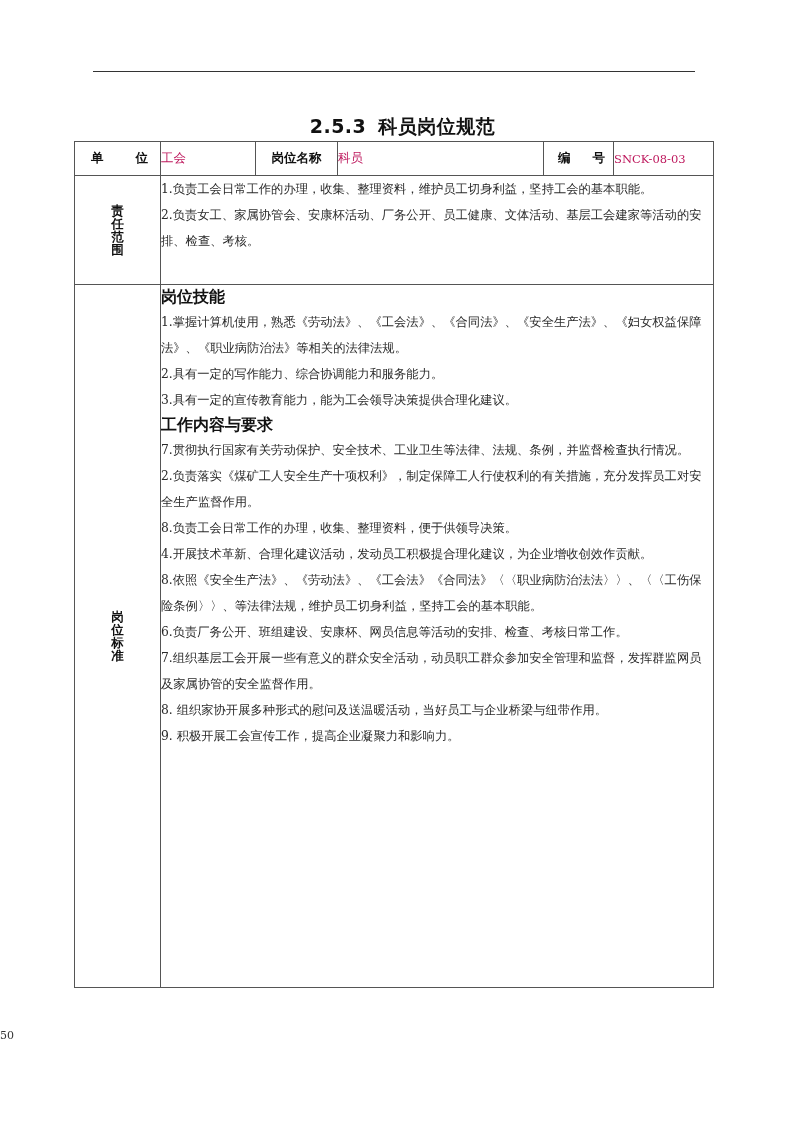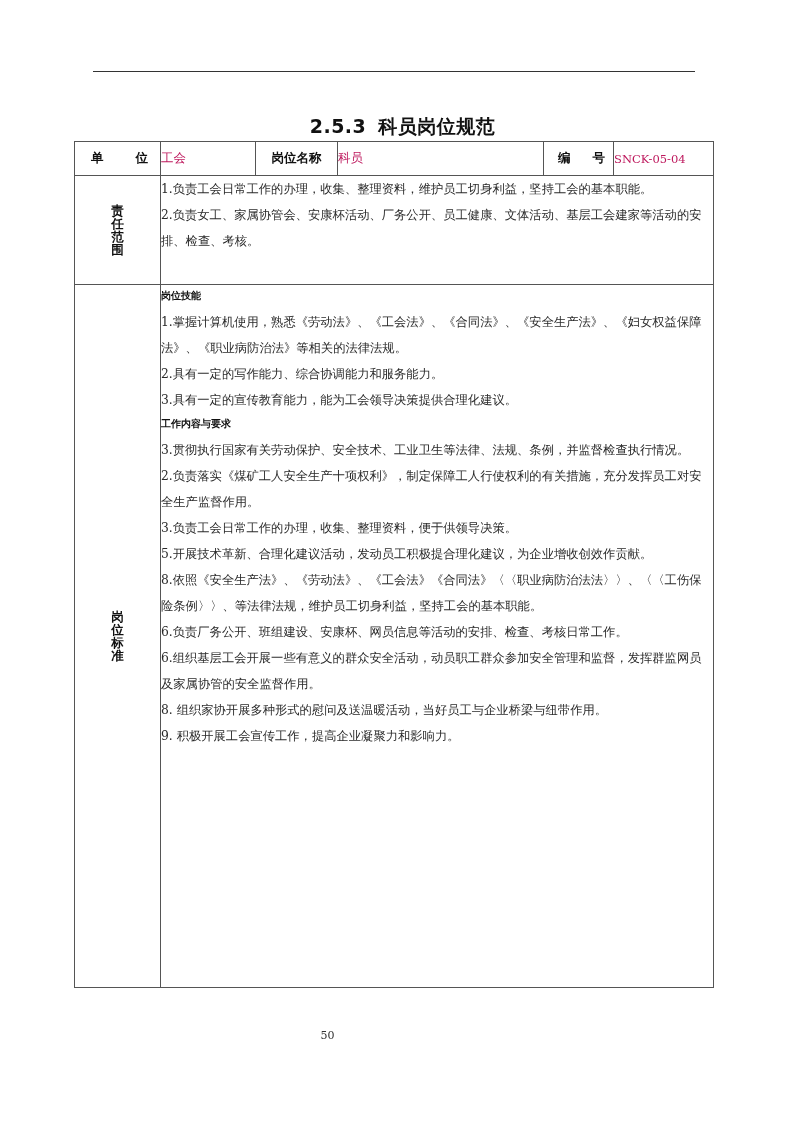--- a/index.html
+++ b/index.html
@@ -17,23 +17,23 @@
     .lbl { font-family: "DejaVu Sans", "Liberation Sans", sans-serif; font-weight: bold;
            font-size: 12.5px; color: #111; }
     .lbl-spread { display: flex; justify-content: space-between; padding: 0 12px 0 16px; }
     .lbl-center { text-align: center; }
     .val { padding-left: 8px; color: #be185d; font-size: 12.5px; }
     .vert { text-align: center; font-family: "DejaVu Sans", "Liberation Sans", sans-serif;
             font-weight: bold; font-size: 12px; line-height: 13px; color: #111; }
     .vert span { display: block; }
     .content { padding: 2px 6px 0 8px; vertical-align: top !important; margin-top: 44px; }
     .para { font-size: 12.3px; line-height: 26px; color: #2a2a2a; margin: 0; }
-    .sub-h { font-family: Liberation Mono, monospace; font-weight: bold;
-             font-size: 10px; line-height: 24px; color: #111; margin: 0; }
-    .page-num { position: absolute; left: 0; width: 655px; top: 1029px; text-align: center;
+    .sub-h { font-family: Liberation Serif, serif; font-weight: bold;
+             font-size: 16px; line-height: 24px; color: #111; margin: 0; }
+    .page-num { position: absolute; left: 0; width: 655px; top: 1029px; text-align: left;
                 font-size: 11px; color: #333; }
   </style>
 </head>
 <body>
 
 <div class="header-rule"></div>
 
 <div class="title">
   <span class="num">2.5.3</span><span>科员岗位规范</span>
 </div>
@@ -57,21 +57,21 @@
     </td>
     <td class="val">工会</td>
     <td class="lbl lbl-center">岗位名称</td>
     <td class="val">科员</td>
     <td>
       <div class="lbl lbl-spread" style="padding:0 8px 0 14px;">
         <span>编</span>
         <span>号</span>
       </div>
     </td>
-    <td class="val" style="font-size:11.5px;">SNCK-05-04</td>
+    <td class="val" style="font-size:11.5px;">SNCK-08-03</td>
   </tr>
   <tr style="height:109px">
     <td class="vert">
       <span>责</span>
       <span>任</span>
       <span>范</span>
       <span>围</span>
     </td>
     <td class="content" colspan="5">
       <p class="para">1.负责工会日常工作的办理，收集、整理资料，维护员工切身利益，坚持工会的基本职能。</p>
@@ -84,27 +84,27 @@
       <span>位</span>
       <span>标</span>
       <span>准</span>
     </td>
     <td class="content" colspan="5">
       <p class="sub-h">岗位技能</p>
       <p class="para">1.掌握计算机使用，熟悉《劳动法》、《工会法》、《合同法》、《安全生产法》、《妇女权益保障法》、《职业病防治法》等相关的法律法规。</p>
       <p class="para">2.具有一定的写作能力、综合协调能力和服务能力。</p>
       <p class="para">3.具有一定的宣传教育能力，能为工会领导决策提供合理化建议。</p>
       <p class="sub-h">工作内容与要求</p>
-      <p class="para">3.贯彻执行国家有关劳动保护、安全技术、工业卫生等法律、法规、条例，并监督检查执行情况。</p>
+      <p class="para">7.贯彻执行国家有关劳动保护、安全技术、工业卫生等法律、法规、条例，并监督检查执行情况。</p>
       <p class="para">2.负责落实《煤矿工人安全生产十项权利》，制定保障工人行使权利的有关措施，充分发挥员工对安全生产监督作用。</p>
-      <p class="para">3.负责工会日常工作的办理，收集、整理资料，便于供领导决策。</p>
-      <p class="para">5.开展技术革新、合理化建议活动，发动员工积极提合理化建议，为企业增收创效作贡献。</p>
+      <p class="para">8.负责工会日常工作的办理，收集、整理资料，便于供领导决策。</p>
+      <p class="para">4.开展技术革新、合理化建议活动，发动员工积极提合理化建议，为企业增收创效作贡献。</p>
       <p class="para">8.依照《安全生产法》、《劳动法》、《工会法》《合同法》〈〈职业病防治法法〉〉、〈〈工伤保险条例〉〉、等法律法规，维护员工切身利益，坚持工会的基本职能。</p>
       <p class="para">6.负责厂务公开、班组建设、安康杯、网员信息等活动的安排、检查、考核日常工作。</p>
-      <p class="para">6.组织基层工会开展一些有意义的群众安全活动，动员职工群众参加安全管理和监督，发挥群监网员及家属协管的安全监督作用。</p>
+      <p class="para">7.组织基层工会开展一些有意义的群众安全活动，动员职工群众参加安全管理和监督，发挥群监网员及家属协管的安全监督作用。</p>
       <p class="para">8. 组织家协开展多种形式的慰问及送温暖活动，当好员工与企业桥梁与纽带作用。</p>
       <p class="para">9. 积极开展工会宣传工作，提高企业凝聚力和影响力。</p>
     </td>
   </tr>
 </tbody>
   </table>
 
 <div class="page-num">50</div>
 
 </body></html>

